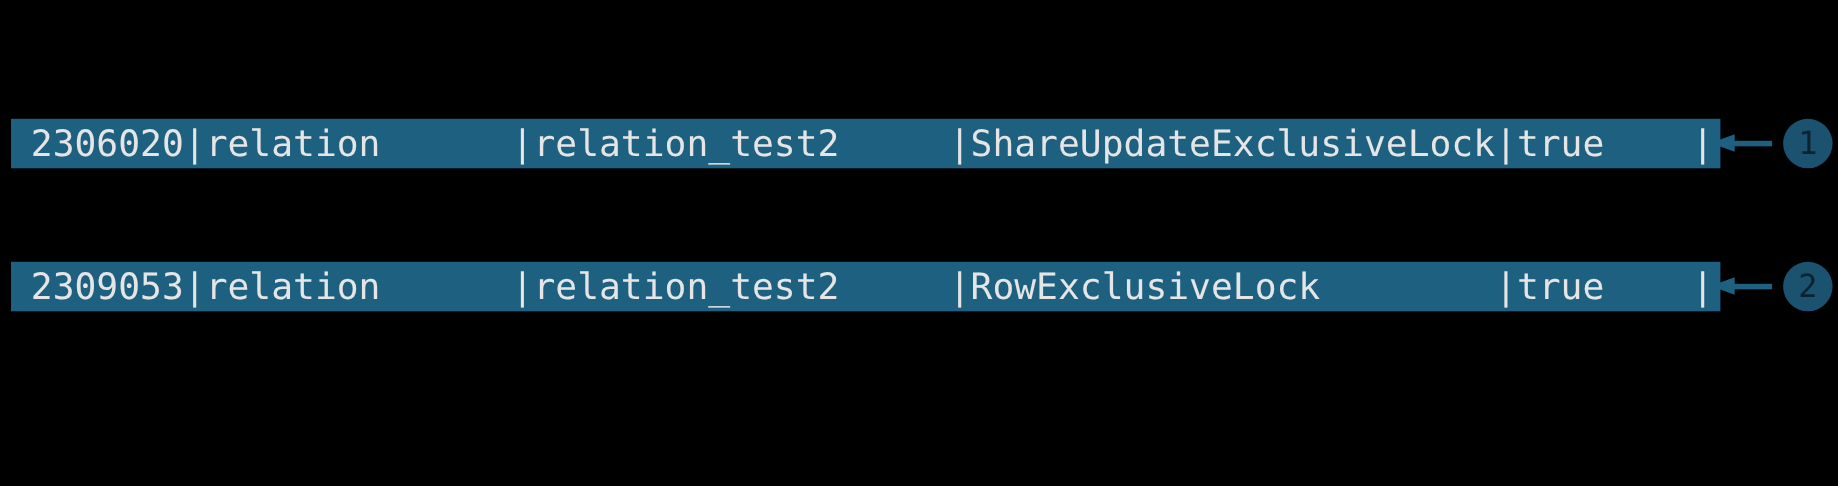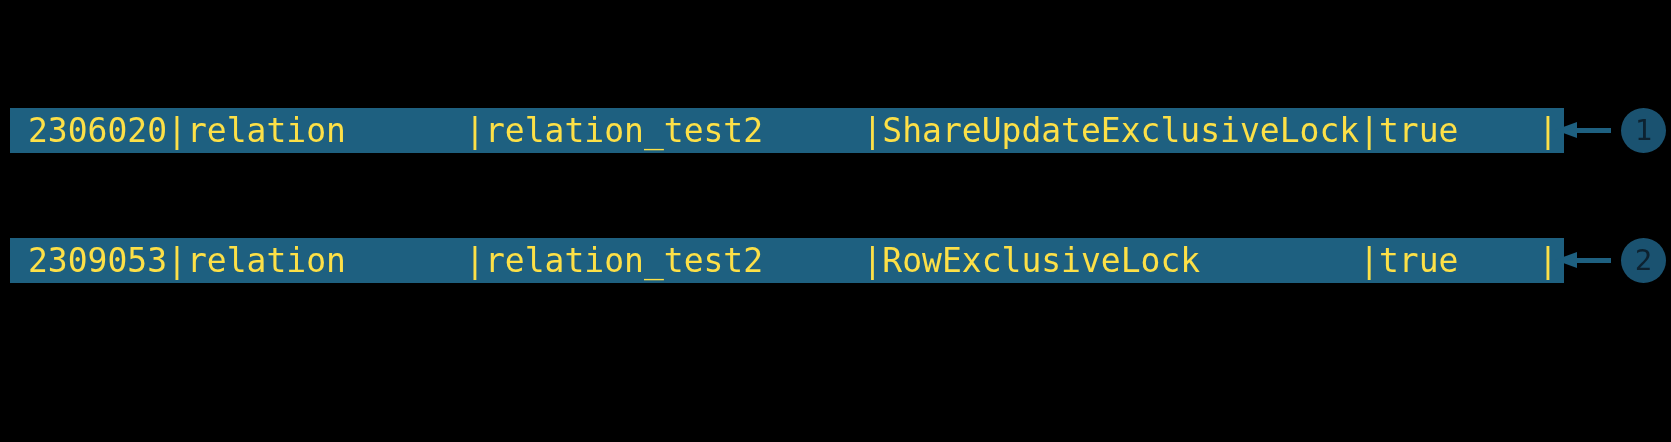--- a/index.html
+++ b/index.html
@@ -18,21 +18,21 @@
     display:flex;
     align-items:center;
     padding:0 6px 0 18px;
   }
   .row-1{top:108px;}
   .row-2{top:238px;}
   .lock-row .row-text{
     white-space:pre;
     font-size:33px;
     line-height:45px;
-    color:#fde047;
+    color:#e5e5e5;
     letter-spacing:0;
   }
   .callout{position:absolute;}
   .arrow-head{
     position:absolute;
     width:0;height:0;
     border-top:8px solid transparent;
     border-bottom:8px solid transparent;
     border-right:22px solid #1e6080;
   }

